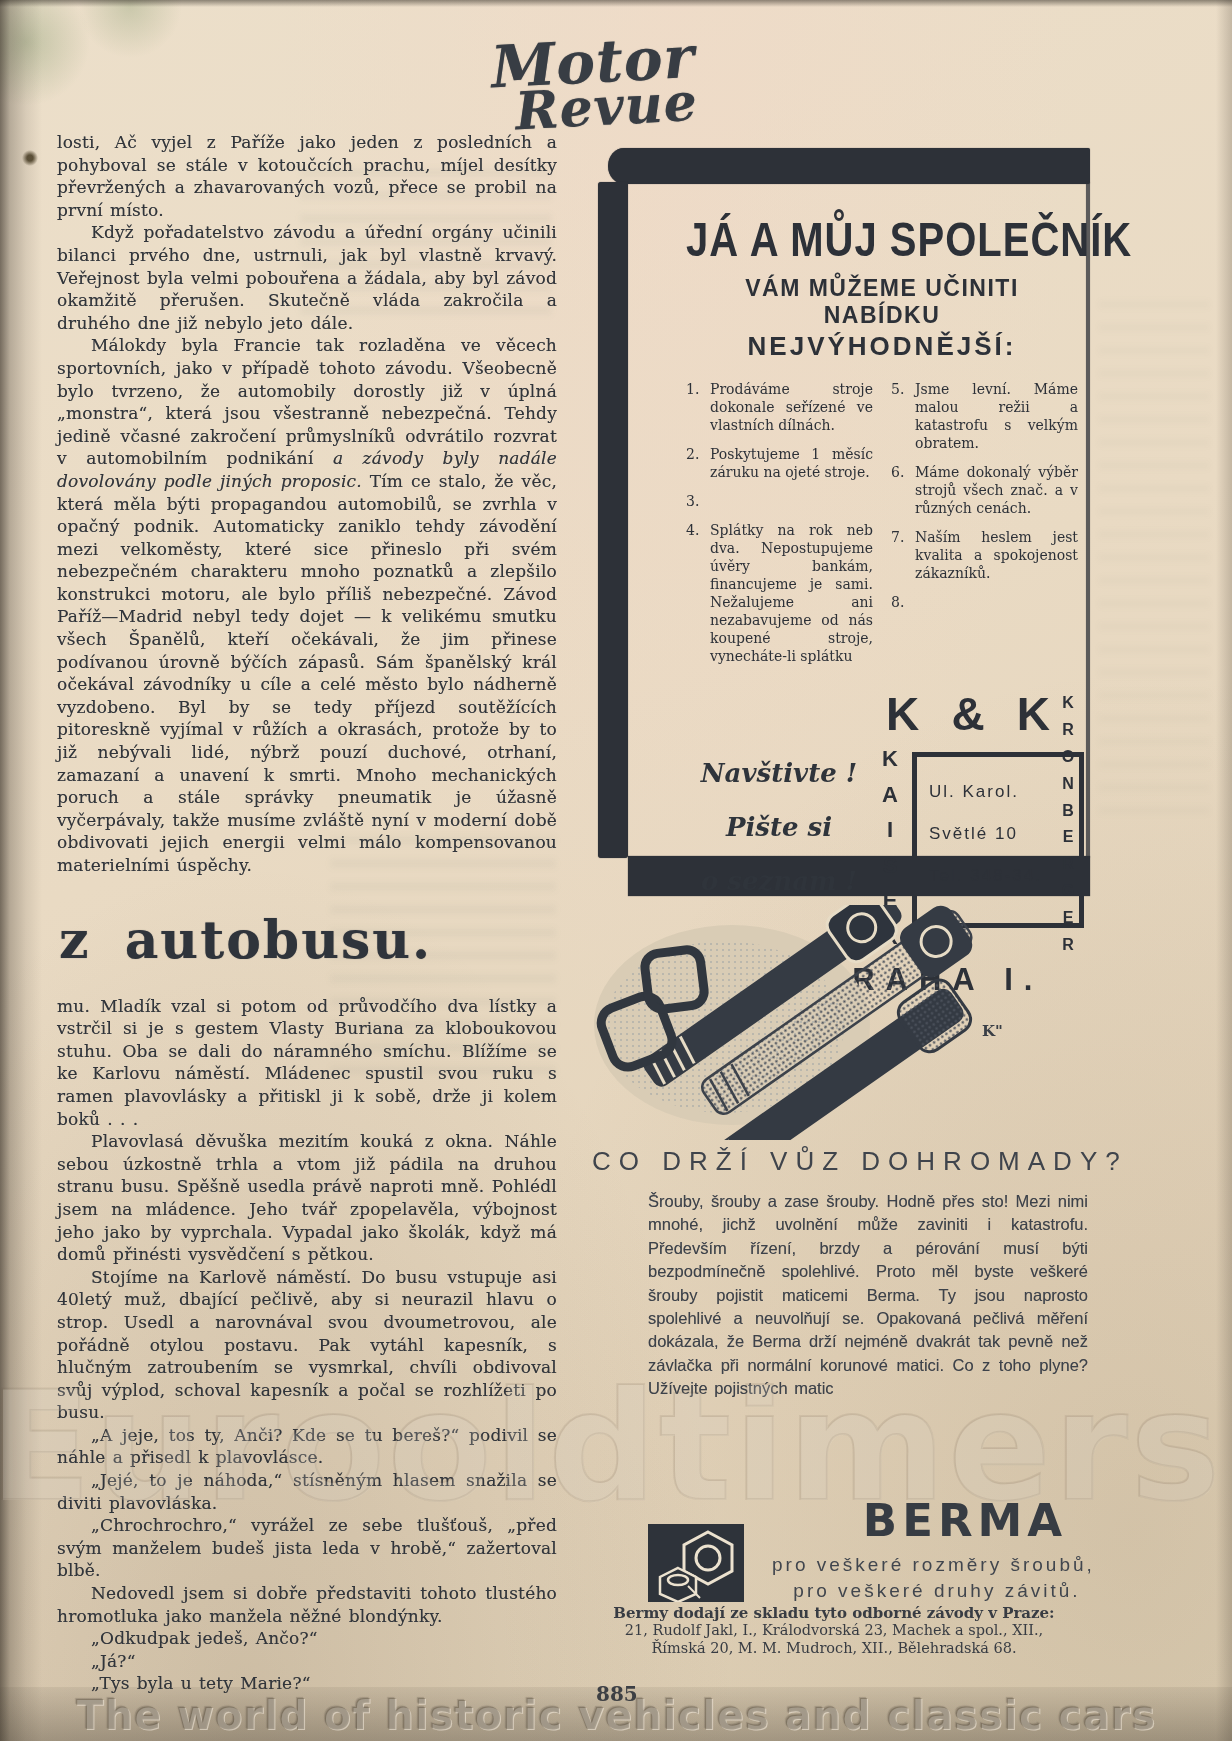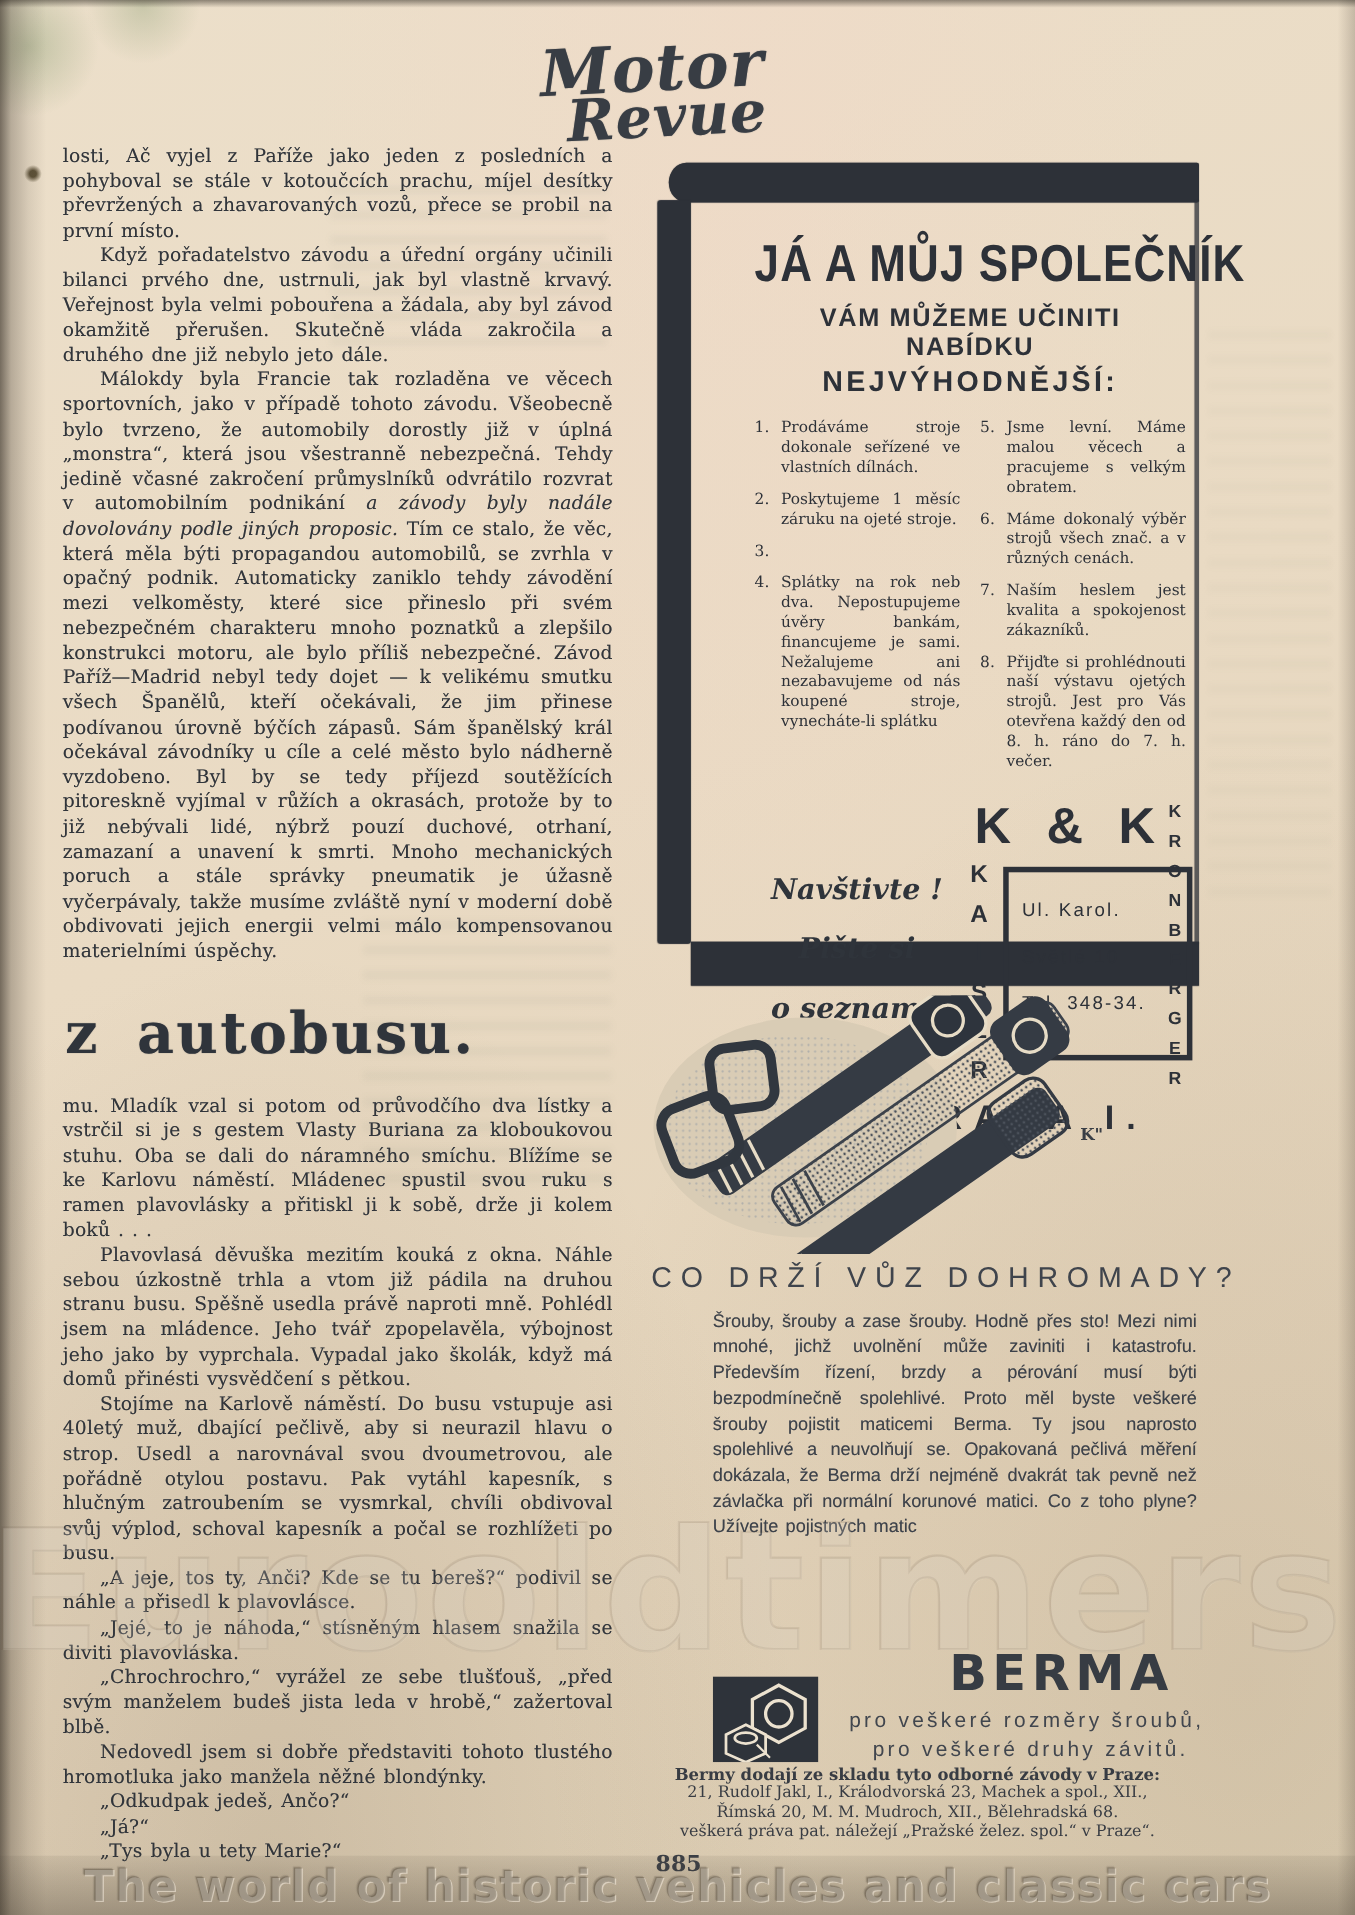--- a/index.html
+++ b/index.html
@@ -160,33 +160,32 @@
               <span class="num">3.</span>
             </div>
           <div class="kk-item">
               <span class="num">4.</span>
               <span class="txt">Splátky na rok neb dva. Nepostupujeme úvěry bankám, financujeme je sami. Nežalujeme ani nezabavujeme od nás koupené stroje, vynecháte-li splátku</span>
             </div>
         </div>
         <div class="kk-col">
           <div class="kk-item">
               <span class="num">5.</span>
-              <span class="txt">Jsme levní. Máme malou věcech a pracujeme s velkým obratem.</span>
+              <span class="txt">Jsme levní. Máme malou režii a katastrofu s velkým obratem.</span>
             </div>
           <div class="kk-item">
               <span class="num">6.</span>
               <span class="txt">Máme dokonalý výběr strojů všech znač. a v různých cenách.</span>
             </div>
           <div class="kk-item">
               <span class="num">7.</span>
               <span class="txt">Naším heslem jest kvalita a spokojenost zákazníků.</span>
             </div>
           <div class="kk-item">
               <span class="num">8.</span>
-              <span class="txt">Přijďte si prohlédnouti naší výstavu ojetých strojů. Jest pro Vás otevřena každý den od 8. h. ráno do 7. h. večer.</span>
             </div>
         </div>
       </div>
 
       <div class="kk-lower">
         <div class="kk-cta">
           <div>Navštivte !</div>
           <div>Pište si</div>
           <div>o seznam !</div>
         </div>
@@ -295,21 +294,20 @@
   </svg>
 
   <div class="berma-logo">BERMA</div>
   <div class="berma-tag1">pro veškeré rozměry šroubů,</div>
   <div class="berma-tag2">pro veškeré druhy závitů.</div>
 
   <div class="dealers">
     <div class="d0">Bermy dodají ze skladu tyto odborné závody v Praze:</div>
     <div>21, Rudolf Jakl, I., Králodvorská 23, Machek a spol., XII.,</div>
     <div>Římská 20, M. M. Mudroch, XII., Bělehradská 68.</div>
-    <div>veškerá práva pat. náležejí „Pražské želez. spol.“ v Praze“.</div>
   </div>
 
   <div class="page-num">885</div>
 
   <div class="wm-large">Eurooldtimers.com</div>
   <div class="bottom-shade"></div>
   <div class="wm-bottom">The world of historic vehicles and classic cars</div>
 
 </div>
 

